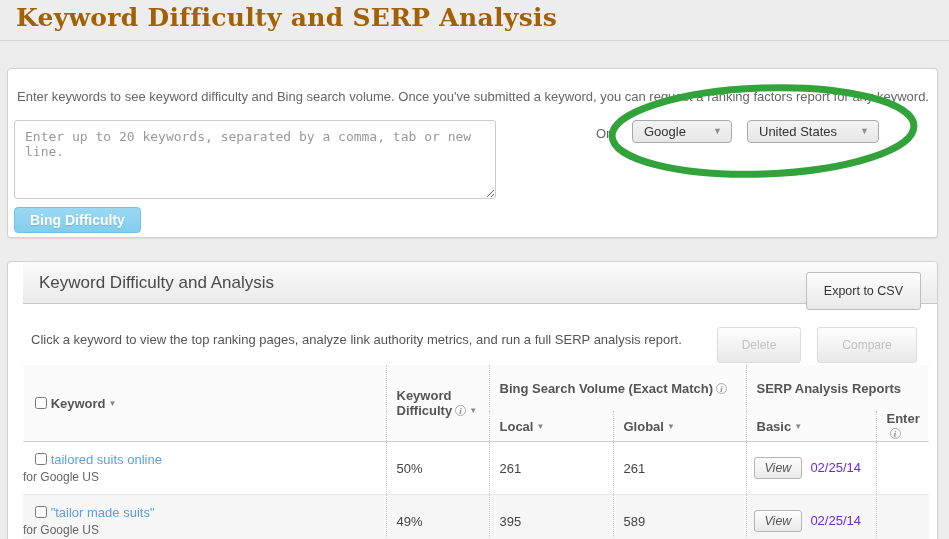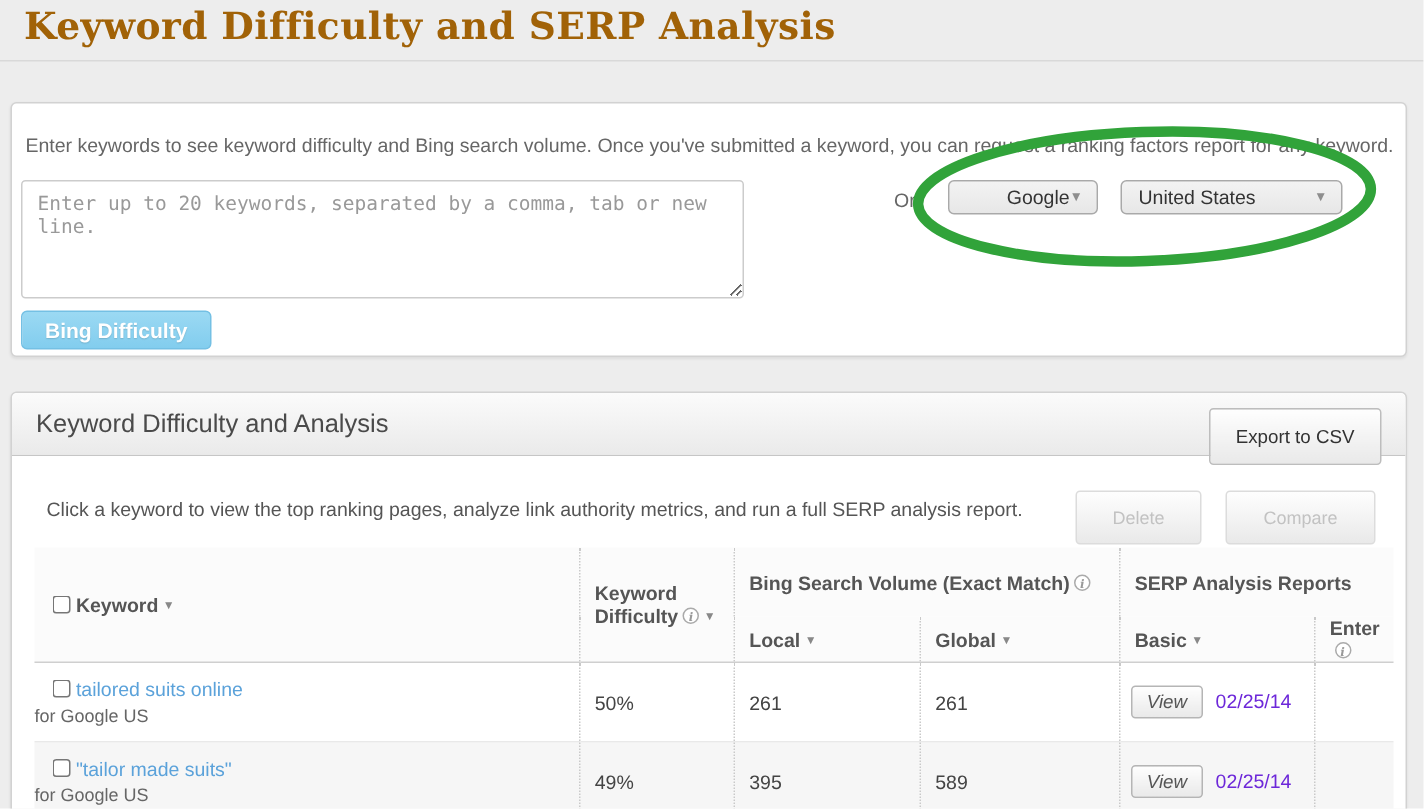--- a/index.html
+++ b/index.html
@@ -21,32 +21,32 @@
   
   .intro-desc { position:absolute; left:9px; top:20px; font-size:13px; color:#666; }
   .kw-textarea { position:absolute; left:6px; top:51px; width:482px; height:79px; resize:both;
     border:1px solid #ccc; border-radius:3px; padding:8px 10px;
     font-family:"DejaVu Sans Mono", monospace; font-size:13px; color:#555; background:#fff; }
   .kw-textarea::placeholder { color:#999; opacity:1; }
   .or-label { position:absolute; left:588px; top:57px; font-size:13px; color:#666; }
   .fake-select { position:absolute; top:51px; height:23px; border:1px solid #a9a9a9; border-radius:4px;
     background:linear-gradient(#f3f3f3,#e7e7e7); display:flex; align-items:center;
     justify-content:space-between; padding:0 9px 0 11px; font-size:13px; color:#333; cursor:default; }
-  #engine-select { left:624px; width:100px;justify-content:flex-end; }
-  #country-select { left:739px; width:148px; }
+  #engine-select { left:624px; width:100px; }
+  #country-select { left:739px; width:132px; }
   .select-arrow { font-size:9px; color:#8e8e8e; line-height:1; }
   .check-btn { position:absolute; left:6px; top:138px; height:26px; padding:0 15px;
     background:linear-gradient(#9bd9f3,#82cdee); border:1px solid #74c0e4; border-radius:4px;
     color:#fff; font-weight:bold; font-size:14px; text-shadow:0 1px 1px rgba(0,0,0,.15); cursor:pointer; }
 
   
   #annotation-svg { position:absolute; left:0; top:0; width:949px; height:539px; pointer-events:none; }
 
   
-  .results-header { position:absolute; left:0; top:0; right:0; height:42px;
+  .results-header { position:absolute; left:15px; top:0; right:0; height:42px;
     background:linear-gradient(#fbfbfb,#eaeaea); border-bottom:1px solid #c6c6c6;
     border-radius:4px 4px 0 0; }
   .results-title { position:absolute; left:16px; top:0; line-height:42px; font-size:17px; color:#4a4a4a; font-weight:normal; }
   .btn { background:linear-gradient(#fefefe,#e9e9e9); border:1px solid #bdbdbd; border-radius:3px;
     color:#555; font-size:12px; font-family:"Liberation Sans",sans-serif; cursor:pointer; }
   .export-btn { position:absolute; right:16px; top:10px; height:38px; padding:0 17px; font-size:12.5px; color:#333; }
   .results-desc { position:absolute; left:23px; top:70px; font-size:13px; color:#555; }
   .action-btn { position:absolute; top:65px; height:36px; color:#c2c2c2; border-color:#dcdcdc; }
   #delete-btn { left:709px; width:84px; }
   #compare-btn { left:809px; width:100px; }

